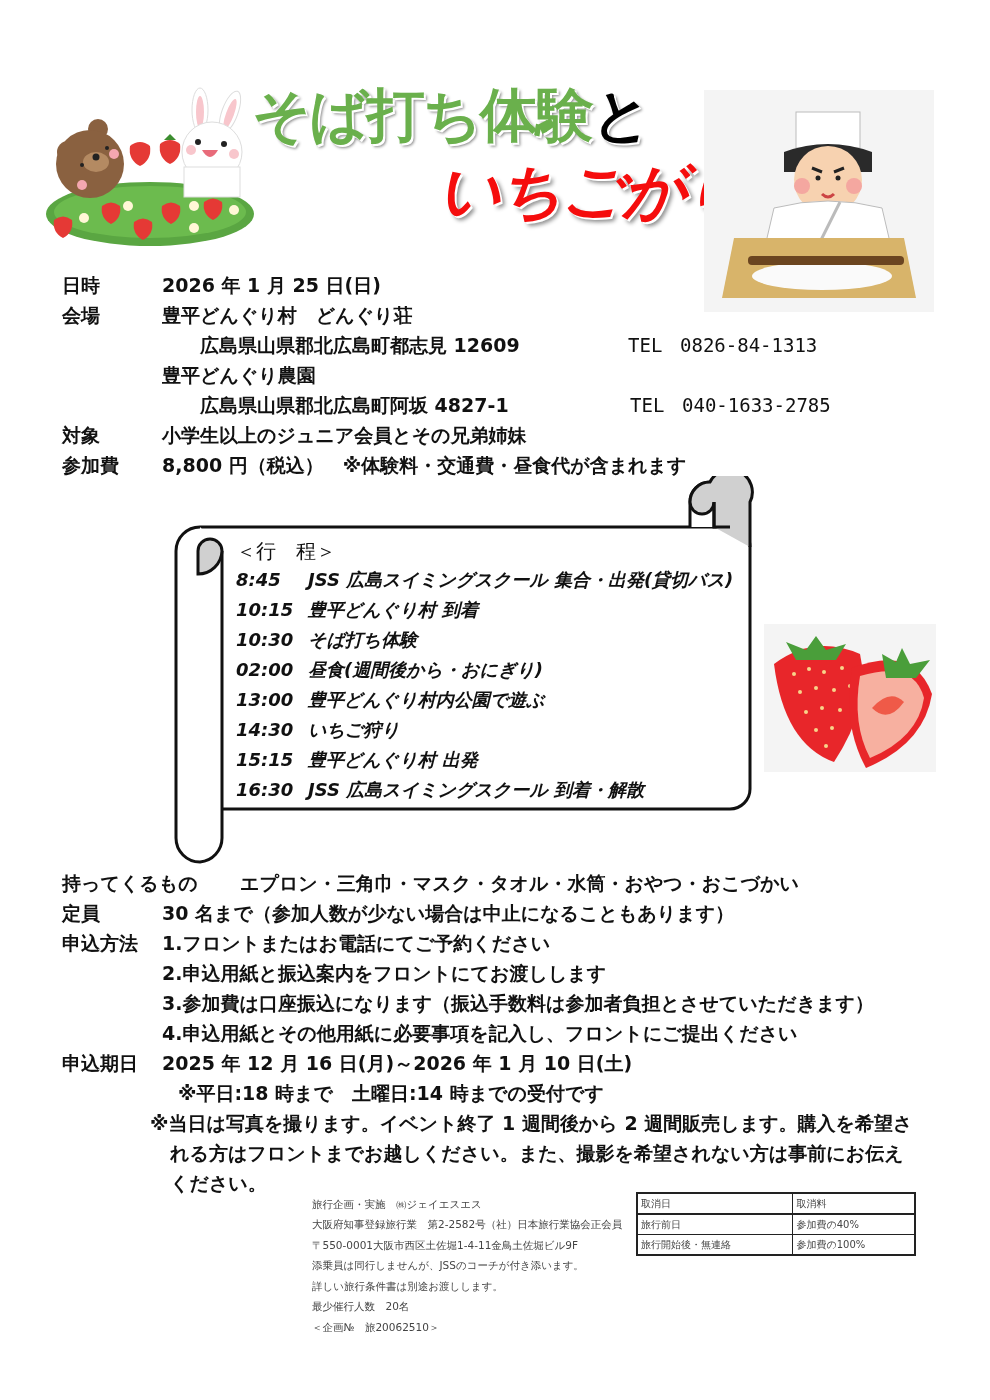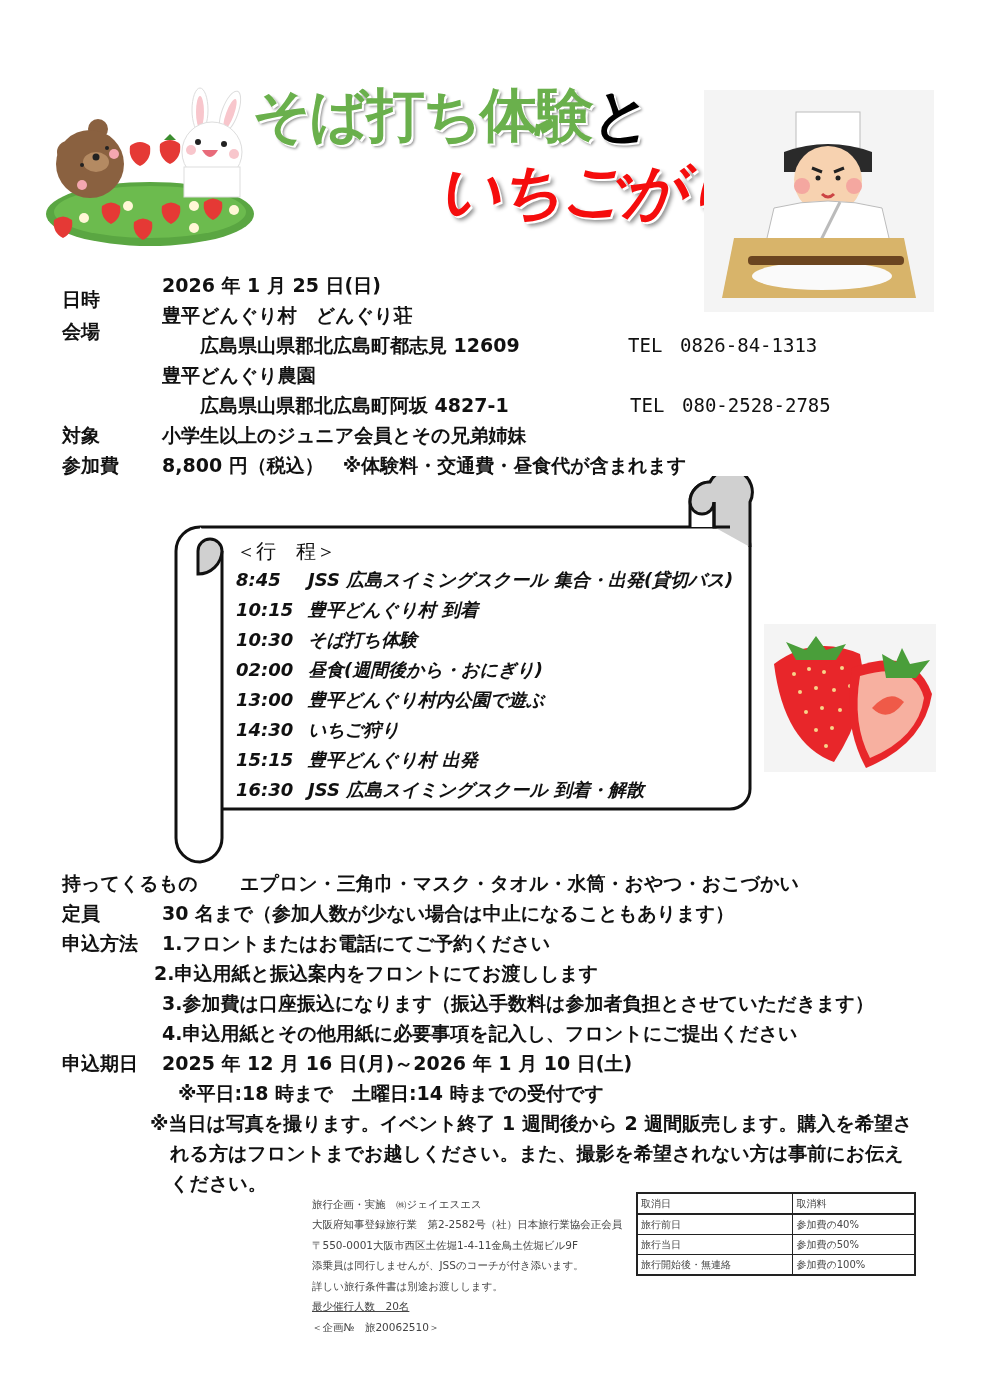--- a/index.html
+++ b/index.html
@@ -92,32 +92,32 @@
       <circle cx="134" cy="88" r="2.5" fill="#222"></circle>
     <path d="M118 104 q6 6 12 0" stroke="#c44" stroke-width="3" fill="none"></path>
     <path d="M70 118 q54 -14 108 0 l14 60 h-136z" fill="#fff" stroke="#bbb"></path>
     <path d="M136 112 l-28 56" stroke="#bbb" stroke-width="3"></path>
     <path d="M30 148 h170 l12 60 h-194z" fill="#d8b46a"></path>
     <ellipse cx="118" cy="186" rx="70" ry="14" fill="#fafafa"></ellipse>
     <rect x="44" y="166" width="156" height="9" rx="4" fill="#6b4520"></rect>
   </svg>
 </div>
 
-<div class="lbl" style="left:62px;top:276px;margin-top:14px;">日時</div>
+<div class="lbl" style="left:62px;top:276px;">日時</div>
 <div class="row" style="left:162px;top:276px;">2026 年 1 月 25 日(日)</div>
 
-<div class="lbl" style="left:62px;top:306px;margin-top:16px;">会場</div>
+<div class="lbl" style="left:62px;top:306px;">会場</div>
 <div class="row" style="left:162px;top:306px;">豊平どんぐり村　どんぐり荘</div>
 <div class="row" style="left:200px;top:336px;">広島県山県郡北広島町都志見 12609</div>
 <div class="row" style="left:628px;top:336px;font-weight:normal;font-family:'DejaVu Sans Mono',monospace;">TEL</div>
 <div class="row" style="left:680px;top:336px;font-weight:normal;font-family:'DejaVu Sans Mono',monospace;">0826-84-1313</div>
 <div class="row" style="left:162px;top:366px;">豊平どんぐり農園</div>
 <div class="row" style="left:200px;top:396px;">広島県山県郡北広島町阿坂 4827-1</div>
 <div class="row" style="left:630px;top:396px;font-weight:normal;font-family:'DejaVu Sans Mono',monospace;">TEL</div>
-<div class="row" style="left:682px;top:396px;font-weight:normal;font-family:'DejaVu Sans Mono',monospace;">080-2528-2785</div>
+<div class="row" style="left:682px;top:396px;font-weight:normal;font-family:'DejaVu Sans Mono',monospace;">040-1633-2785</div>
 
 <div class="lbl" style="left:62px;top:426px;">対象</div>
 <div class="row" style="left:162px;top:426px;">小学生以上のジュニア会員とその兄弟姉妹</div>
 
 <div class="lbl" style="left:62px;top:456px;">参加費</div>
 <div class="row" style="left:162px;top:456px;">8,800 円（税込）　※体験料・交通費・昼食代が含まれます</div>
 
 <div class="abs" style="left:170px;top:476px;width:590px;height:390px;">
   <svg width="590" height="390" viewBox="0 0 590 390">
 
@@ -186,52 +186,48 @@
 </div>
 
 <div class="lbl" style="left:62px;top:874px;">持ってくるもの</div>
 <div class="row" style="left:240px;top:874px;">エプロン・三角巾・マスク・タオル・水筒・おやつ・おこづかい</div>
 
 <div class="lbl" style="left:62px;top:904px;">定員</div>
 <div class="row" style="left:162px;top:904px;">30 名まで（参加人数が少ない場合は中止になることもあります）</div>
 
 <div class="lbl" style="left:62px;top:934px;">申込方法</div>
 <div class="row" style="left:162px;top:934px;">1.フロントまたはお電話にてご予約ください</div>
-<div class="row" style="left:154px;top:964px;">2.申込用紙と振込案内をフロントにてお渡しします</div>
+<div class="row" style="left:162px;top:964px;">2.申込用紙と振込案内をフロントにてお渡しします</div>
 <div class="row" style="left:162px;top:994px;">3.参加費は口座振込になります（振込手数料は参加者負担とさせていただきます）</div>
 <div class="row" style="left:162px;top:1024px;">4.申込用紙とその他用紙に必要事項を記入し、フロントにご提出ください</div>
 
 <div class="lbl" style="left:62px;top:1054px;">申込期日</div>
 <div class="row" style="left:162px;top:1054px;">2025 年 12 月 16 日(月)～2026 年 1 月 10 日(土)</div>
 <div class="row" style="left:178px;top:1084px;">※平日:18 時まで　土曜日:14 時までの受付です</div>
 
 <div class="row" style="left:150px;top:1114px;">※当日は写真を撮ります。イベント終了 1 週間後から 2 週間販売します。購入を希望さ</div>
 <div class="row" style="left:170px;top:1144px;">れる方はフロントまでお越しください。また、撮影を希望されない方は事前にお伝え</div>
 <div class="row" style="left:170px;top:1174px;">ください。</div>
 
 <div class="small" style="left:312px;top:1199px;">旅行企画・実施　㈱ジェイエスエス</div>
 <div class="small" style="left:312px;top:1219px;">大阪府知事登録旅行業　第2-2582号（社）日本旅行業協会正会員</div>
 <div class="small" style="left:312px;top:1240px;">〒550-0001大阪市西区土佐堀1-4-11金鳥土佐堀ビル9F</div>
 <div class="small" style="left:312px;top:1260px;">添乗員は同行しませんが、JSSのコーチが付き添います。</div>
 <div class="small" style="left:312px;top:1281px;">詳しい旅行条件書は別途お渡しします。</div>
-<div class="small" style="left:312px;top:1301px;text-decoration:underline;">最少催行人数　20名</div>
+<div class="small" style="left:312px;top:1301px;">最少催行人数　20名</div>
 <div class="small" style="left:312px;top:1322px;">＜企画№　旅20062510＞</div>
 
 <table class="cancel">
   <tbody>
       <tr>
     <td>取消日</td>
     <td>取消料</td>
   </tr>
   <tr>
     <td>旅行前日</td>
     <td>参加費の40%</td>
   </tr>
   <tr>
-    <td>旅行当日</td>
-    <td>参加費の50%</td>
-  </tr>
-  <tr>
     <td>旅行開始後・無連絡</td>
     <td>参加費の100%</td>
   </tr>
 </tbody>
   </table>
 
 </body></html>

